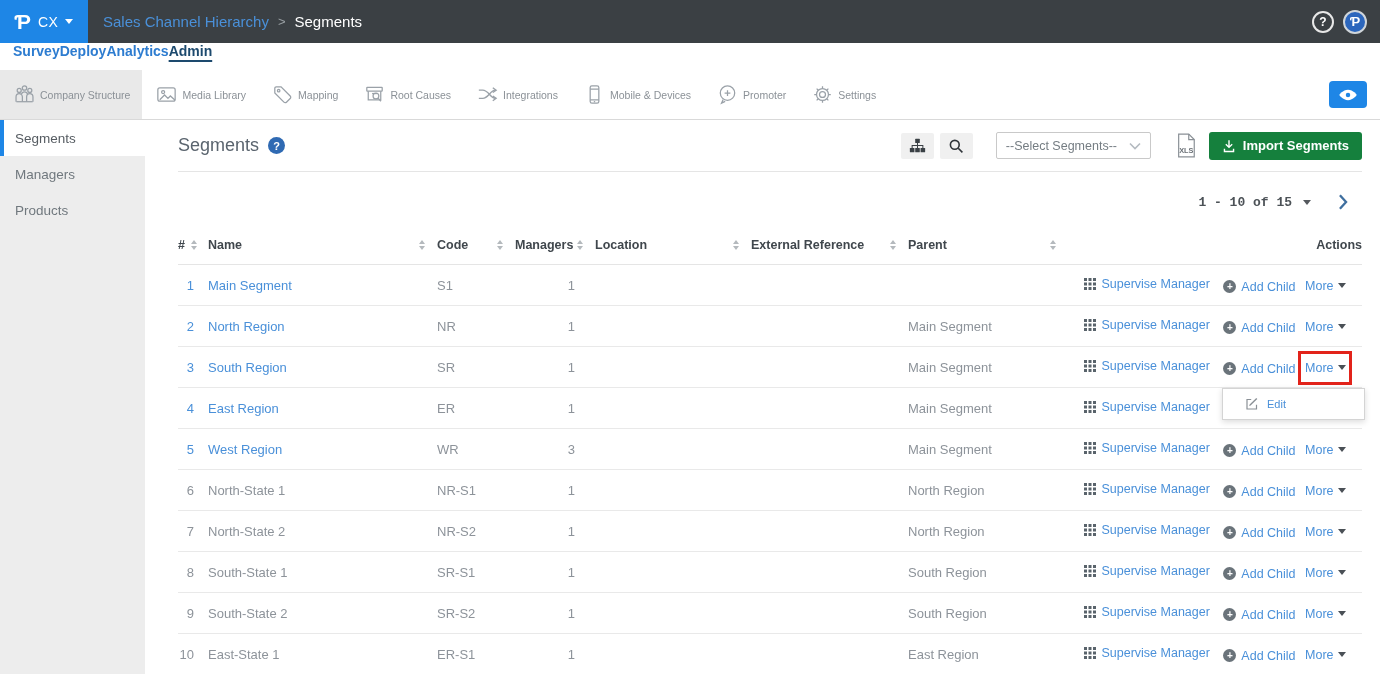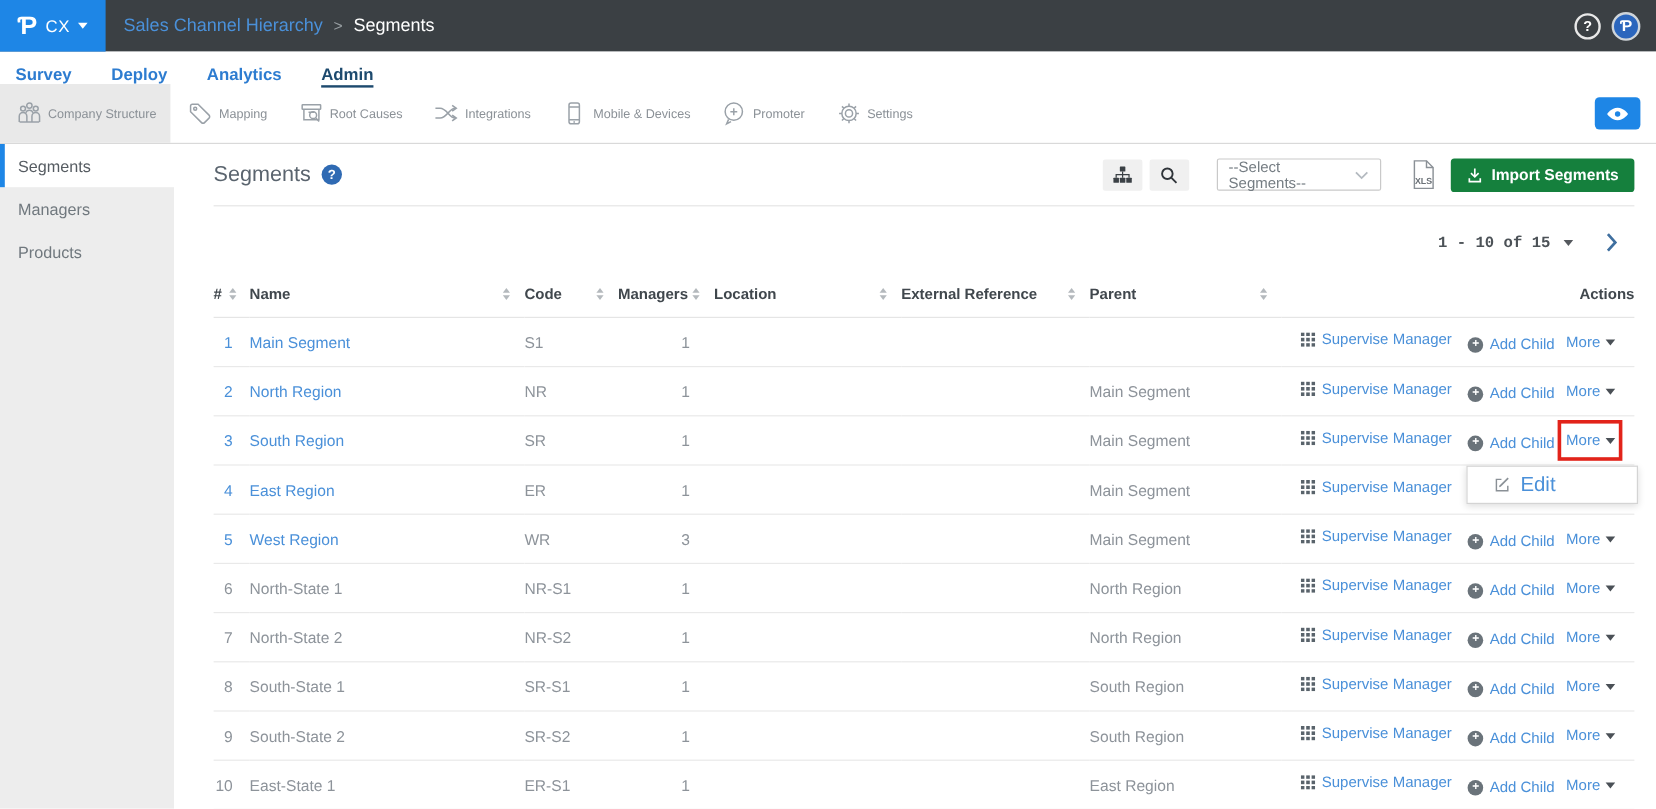--- a/index.html
+++ b/index.html
@@ -14,21 +14,21 @@
   .caret-down { width:0; height:0; border-left:4px solid transparent; border-right:4px solid transparent; border-top:5px solid #fff; display:inline-block; }
   .breadcrumb { display:flex; align-items:center; gap:9px; margin-left:15px; font-size:15px; }
   .bc-section { color:#4a90d9; cursor:pointer; }
   .bc-sep { color:#9aa0a4; font-size:13px; }
   .bc-page { color:#fff; }
   .topbar-right { margin-left:auto; display:flex; align-items:center; gap:9px; margin-right:13px; }
   .help-circle { width:22px; height:22px; border:2px solid #e8e8e8; border-radius:50%; display:flex; align-items:center; justify-content:center; font-size:12px; font-weight:bold; color:#fff; cursor:pointer; }
   .brand-circle { width:24px; height:24px; border-radius:50%; background:#2b66bd; border:2px solid #cfd5da; display:flex; align-items:center; justify-content:center; font-size:13px; font-weight:bold; color:#fff; cursor:pointer; }
 
   
-  .navtabs { height:27px; background:#fff; display:flex; align-items:flex-end; gap:33px; padding-left:13px; font-size:14px; font-weight:700; }
+  .navtabs { height:27px; background:#fff; display:flex; align-items:flex-start; padding-left:13px; font-size:14px; font-weight:700; }
   .nav-item { color:#2d7cd0; cursor:pointer; }
   .nav-item.active { color:#1d4a6e; text-decoration:underline; text-underline-offset:4px; text-decoration-thickness:1.5px; }
 
   
   .toolbar { height:50px; background:#fff; border-bottom:1px solid #d9d9d9; display:flex; align-items:stretch; }
   .tb-item { display:flex; flex-direction:row; align-items:center; justify-content:center; gap:3px; padding:0 12px; cursor:pointer; }
   .tb-item.active { background:#e9e9e9; }
   .tb-item svg { display:block; }
   .tb-label { font-size:10.5px; color:#8b9197; white-space:nowrap; }
   .tb-right { margin-left:auto; display:flex; align-items:center; margin-right:13px; }
@@ -40,21 +40,21 @@
   .side-item { height:36px; display:flex; align-items:center; padding-left:15px; font-size:13.5px; color:#70787e; cursor:pointer; }
   .side-item.active { background:#fff; border-left:4px solid #1e86e6; padding-left:11px; color:#565c62; }
   .main { flex:1; background:#fff; padding:0 18px 0 33px; position:relative; }
 
   
   .page-head { height:52px; display:flex; align-items:center; border-bottom:1px solid #e5e5e5; }
   .page-title { font-size:18px; color:#5a646e; margin-right:9px; }
   .help-badge { width:17px; height:17px; border-radius:50%; background:#2f6ab3; color:#fff; font-size:11px; font-weight:bold; display:flex; align-items:center; justify-content:center; cursor:pointer; }
   .head-controls { margin-left:auto; display:flex; align-items:center; }
   .icon-btn { width:33px; height:26px; background:#f0f0f0; border:none; border-radius:2px; display:flex; align-items:center; justify-content:center; cursor:pointer; margin-left:6px; }
-  .select-box { width:137px; height:27px; border:1px solid #c9c9c9; border-radius:2px; background:#fff; display:flex; align-items:center; justify-content:space-between; padding:0 9px; color:#757d83; font-size:12.5px; margin-left:23px; cursor:pointer; }
+  .select-box { width:155px; height:27px; border:1px solid #c9c9c9; border-radius:2px; background:#fff; display:flex; align-items:center; justify-content:space-between; padding:0 9px; color:#757d83; font-size:12.5px; margin-left:23px; cursor:pointer; }
   .xls-wrap { margin-left:24px; cursor:pointer; display:flex; }
   .import-btn { height:28px; background:#15803d; color:#fff; border:none; border-radius:3px; padding:0 13px; font-size:13px; font-weight:600; display:flex; align-items:center; gap:7px; margin-left:12px; cursor:pointer; }
 
   
   .pagination-row { height:60px; display:flex; align-items:center; justify-content:flex-end; gap:27px; padding-right:14px; }
   .pag-label { display:flex; align-items:center; gap:11px; font-size:13px; font-weight:600; color:#4c5257; cursor:pointer;font-family:Liberation Mono, monospace; }
   .pag-caret { width:0; height:0; border-left:4px solid transparent; border-right:4px solid transparent; border-top:5px solid #55595e; }
   .pag-next { background:none; border:none; cursor:pointer; display:flex; }
 
   
@@ -74,21 +74,21 @@
   td.c-actions { text-align:center; position:relative; color:#4a90d9; font-size:12.5px; }
   .act { display:inline-flex; align-items:center; gap:5px; cursor:pointer; }
   .act + .act { margin-left:10px; }
   .more-wrap { position:relative; display:inline-flex; align-items:center; gap:4px; margin-left:6px; cursor:pointer; }
   .more-caret { width:0; height:0; border-left:4px solid transparent; border-right:4px solid transparent; border-top:5px solid #4a5056; }
   .plus-circle { width:13px; height:13px; border-radius:50%; background:#6a737a; color:#fff; font-size:10px; font-weight:bold; display:inline-flex; align-items:center; justify-content:center; line-height:1; }
 
   
   .red-box { display:none; position:absolute; left:-7px; right:-6px; top:-10px; bottom:-10px; border:3px solid #e2231a; pointer-events:none; z-index:30; }
   .edit-menu { display:none; position:absolute; top:41px; right:-3px; width:143px; height:32px; background:#fff; border:1px solid #d4d4d4; box-shadow:0 2px 6px rgba(0,0,0,.14); z-index:20; align-items:center; padding-left:22px; gap:8px; cursor:pointer; }
-  .edit-menu span { color:#4a90d9; font-size:17px; }
+  .edit-menu span { color:#4a90d9; font-size:11px; }
 </style>
 </head>
 <body>
 
 <div class="topbar">
   <div class="logo-block">
     <span class="logo-glyph">Ƥ</span>
     <span class="logo-product">CX</span>
     <span class="caret-down"></span>
   </div>
@@ -117,20 +117,30 @@
           <circle cx="7.5" cy="8.8" r="2.1"></circle>
           <circle cx="18.5" cy="8.8" r="2.1"></circle>
           <circle cx="13" cy="6.2" r="2.3"></circle>
           <path d="M4.2 20.5v-5a3.3 3.3 0 0 1 6.6 0v5"></path>
           <path d="M15.2 20.5v-5a3.3 3.3 0 0 1 6.6 0v5"></path>
           <path d="M9.9 12.6a3.2 3.2 0 0 1 6.2 0"></path>
           <path d="M4.5 20.5h17"></path>
         </g>
       </svg>
     <span class="tb-label">Company Structure</span>
+  </div>
+  <div class="tb-item">
+    <svg width="25" height="25" viewBox="0 0 26 26">
+        <g fill="none" stroke="#9aa1a8" stroke-width="1.3">
+          <rect x="4" y="6" width="18" height="14" rx="2"></rect>
+          <circle cx="9.5" cy="10.5" r="1.6"></circle>
+          <path d="M6 18.5l5-5 3.5 3.5 2.5-2.5 5 4.5"></path>
+        </g>
+      </svg>
+    <span class="tb-label">Media Library</span>
   </div>
   <div class="tb-item">
     <svg width="25" height="25" viewBox="0 0 26 26">
         <g fill="none" stroke="#9aa1a8" stroke-width="1.3">
           <path d="M5 6.5A1.5 1.5 0 0 1 6.5 5h5l9.5 9.5a1.8 1.8 0 0 1 0 2.6l-3.9 3.9a1.8 1.8 0 0 1-2.6 0L5 11.5z"></path>
           <circle cx="9" cy="9" r="1.3"></circle>
         </g>
       </svg>
     <span class="tb-label">Mapping</span>
   </div>

